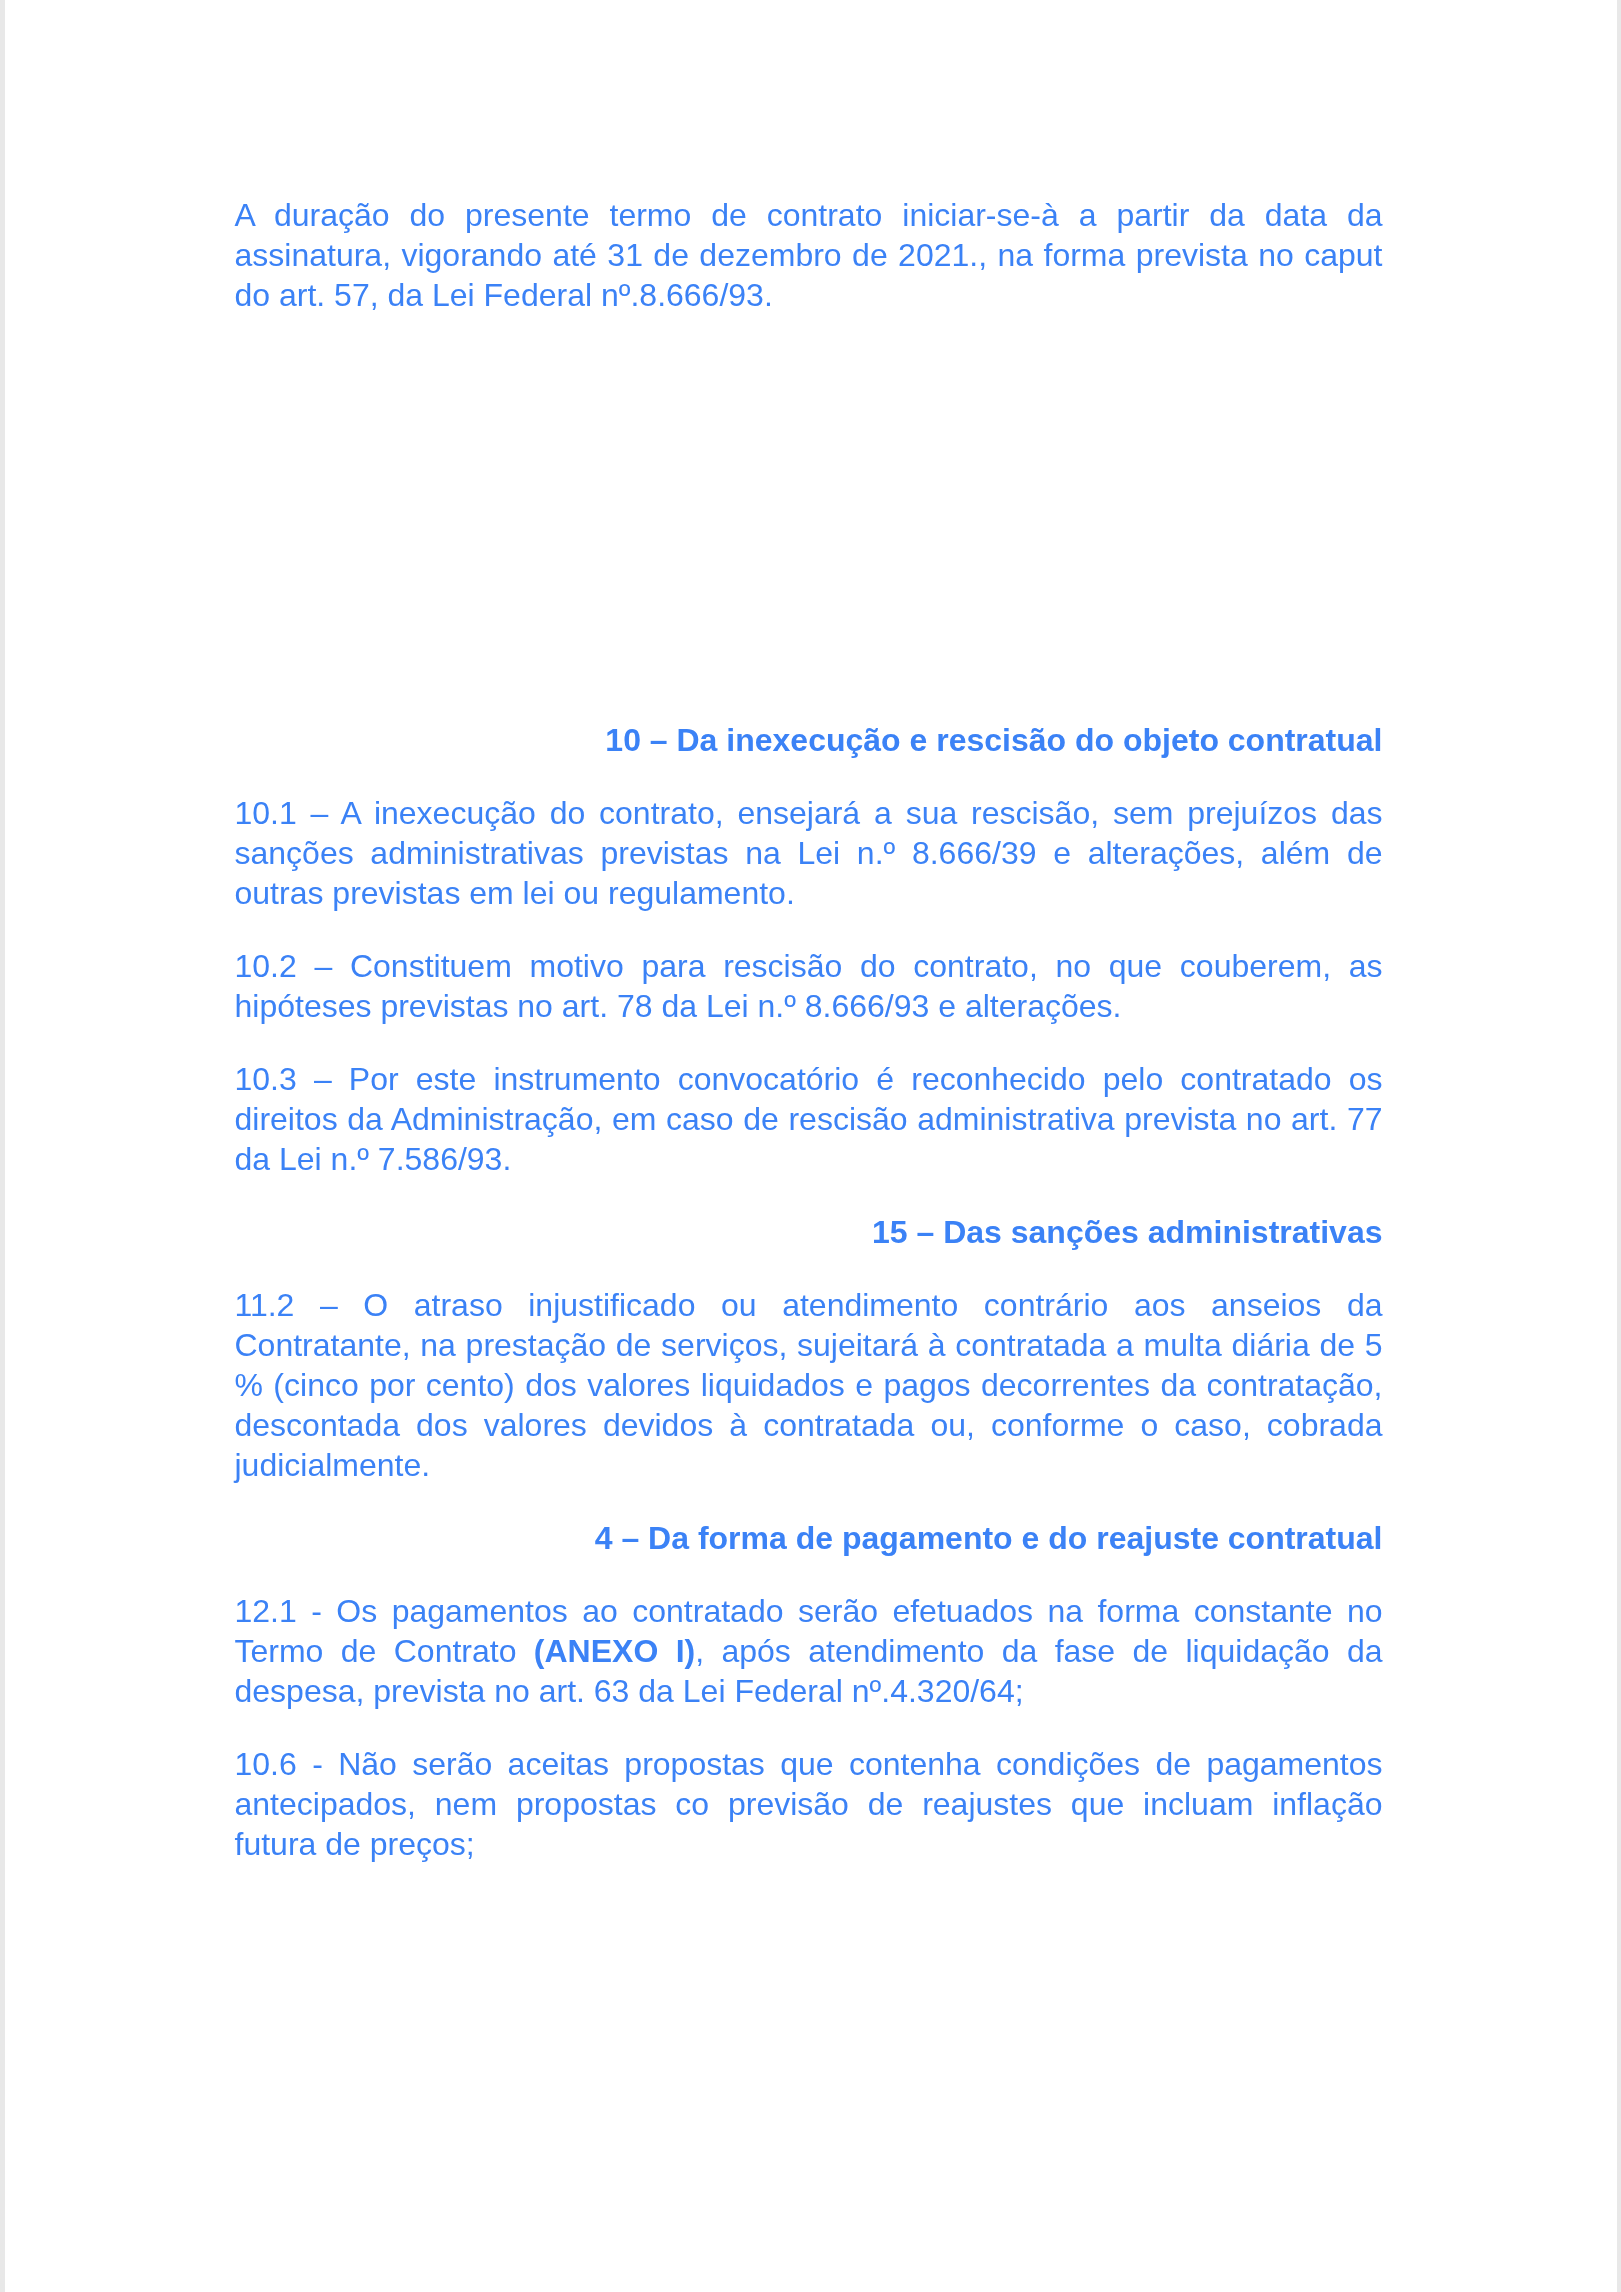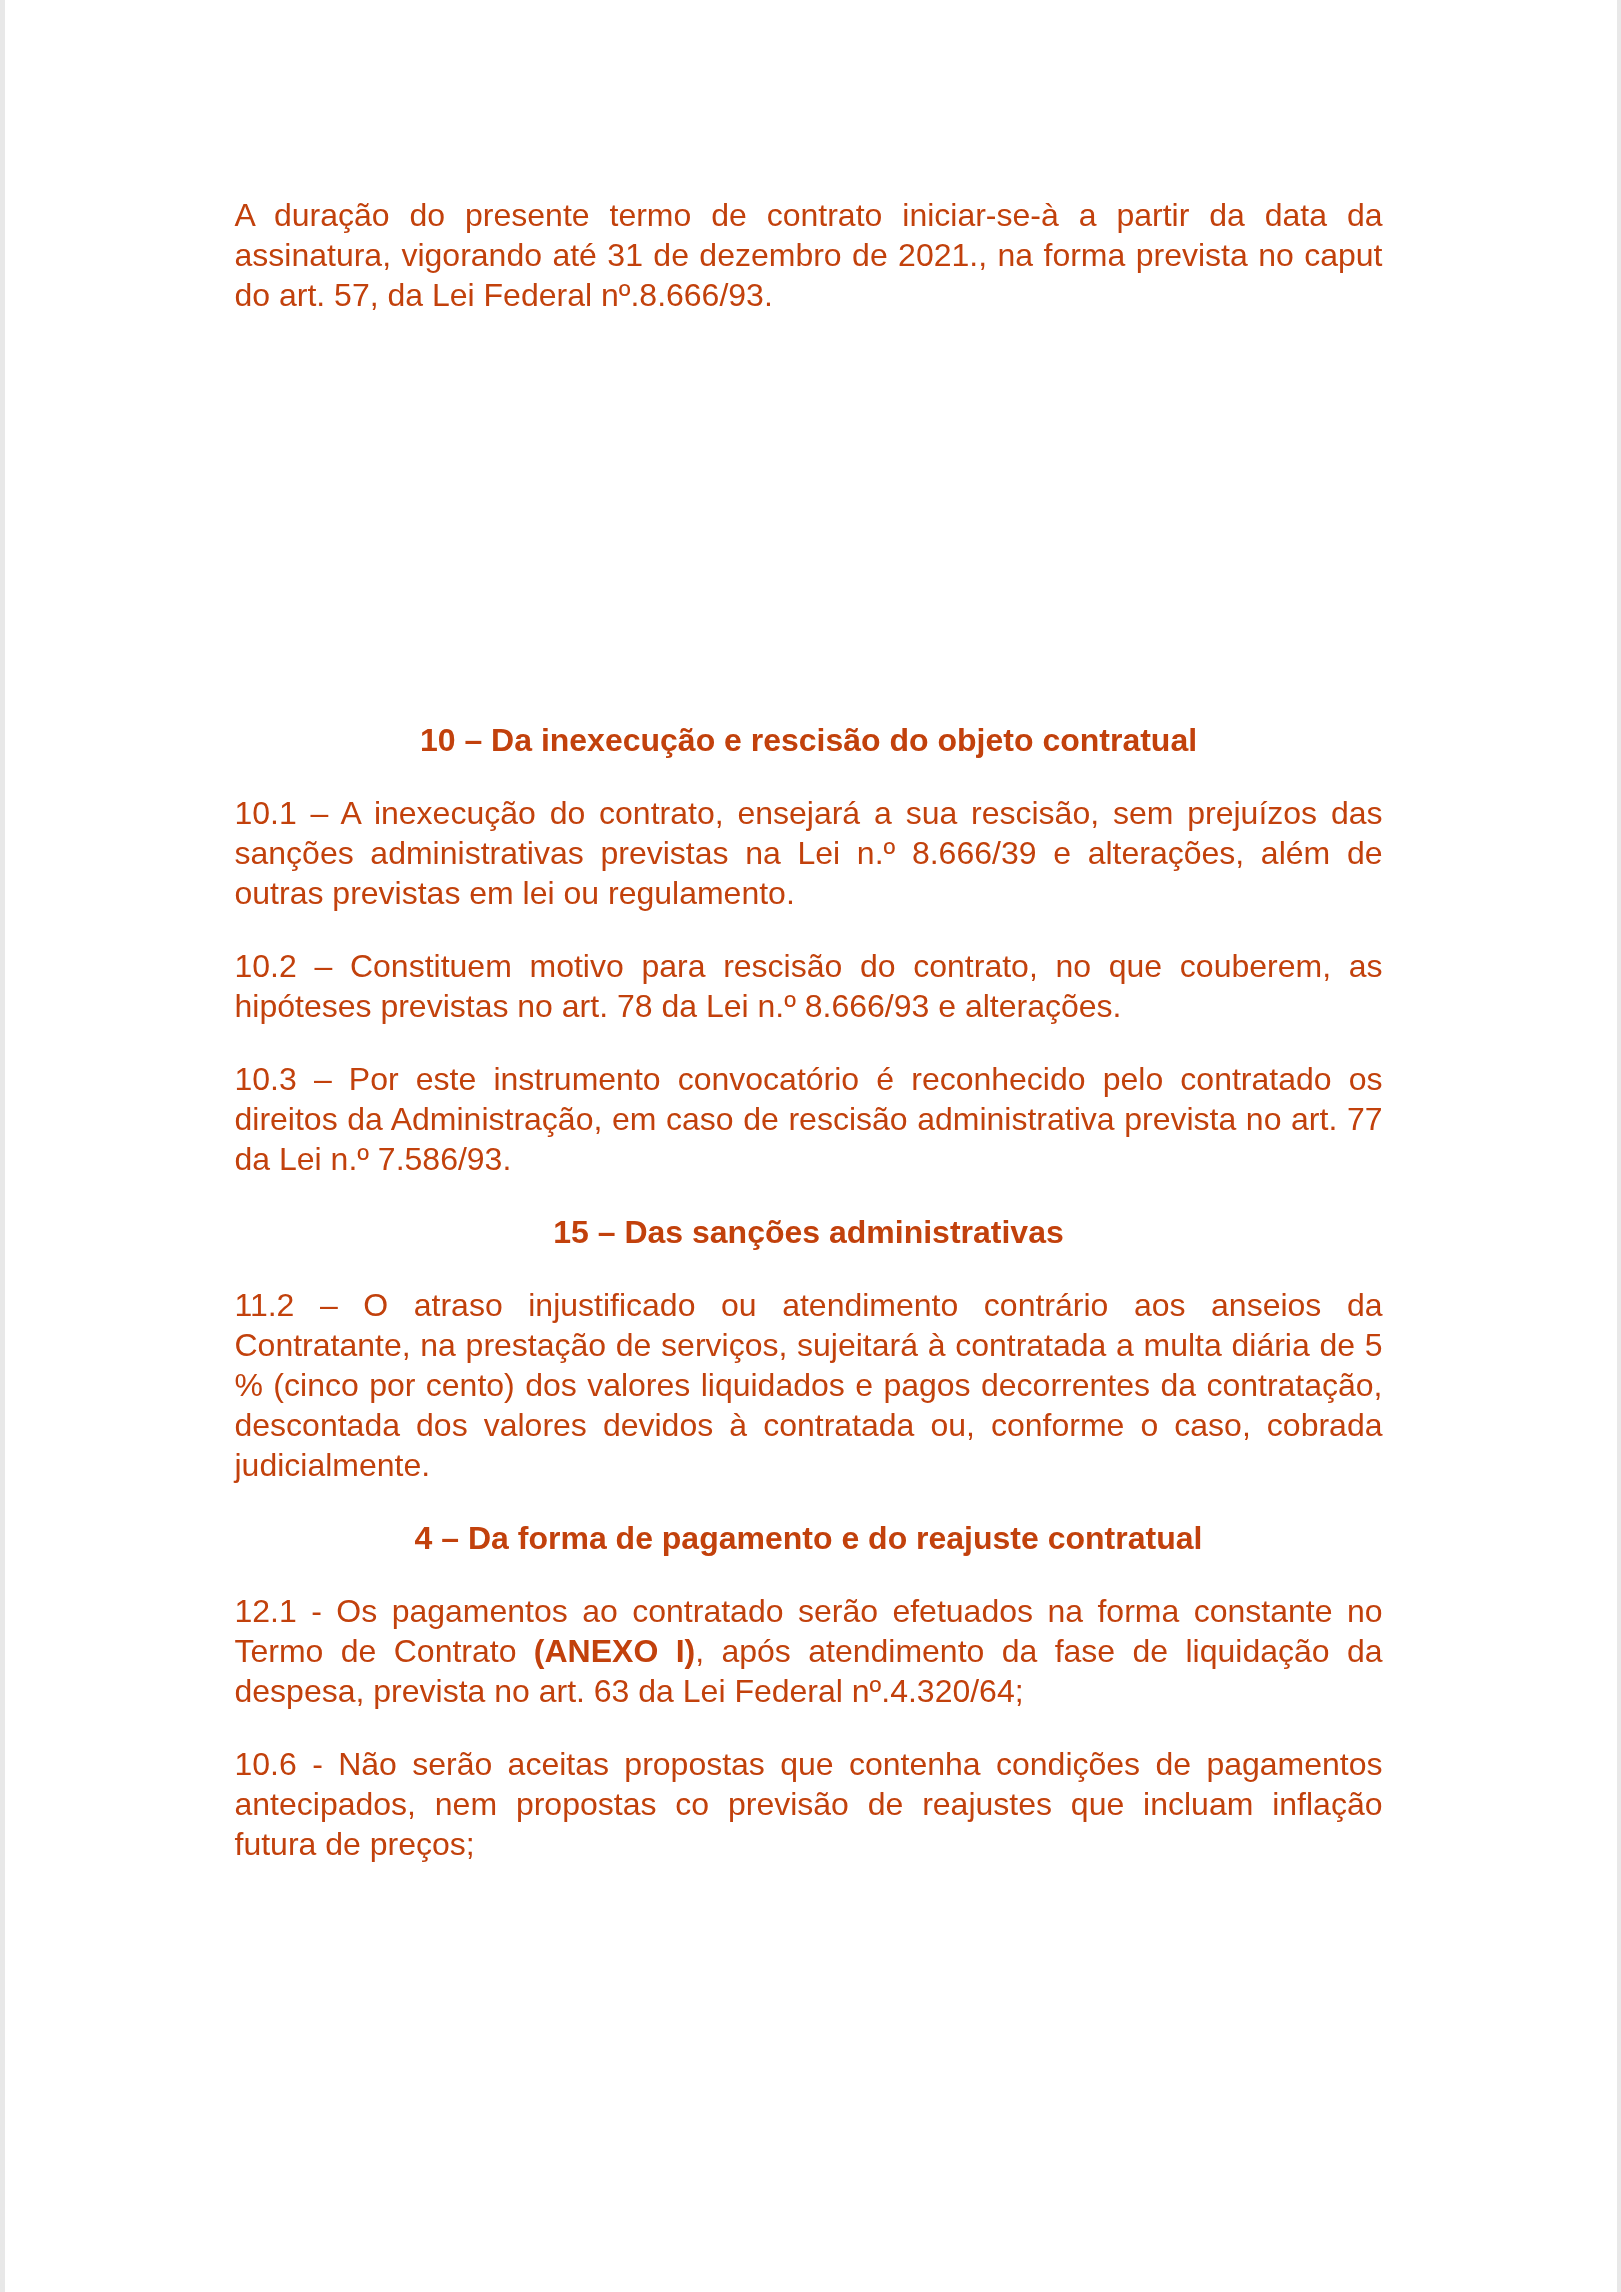--- a/index.html
+++ b/index.html
@@ -6,38 +6,38 @@
     margin: 0;
     padding: 0;
     background: #e8e8e8;
   }
   .page {
     position: relative;
     width: 1612px;
     height: 2293px;
     margin: 0 auto;
     background: #ffffff;
-    color: #c2410c;
+    color: #3b82f6;
     font-family: "Liberation Sans", "DejaVu Sans", sans-serif;
     font-size: 32px;
     line-height: 40px;
     box-sizing: border-box;
     padding: 195px 234px 0 230px;
     overflow: hidden;
   }
   .doc p {
     margin: 0 0 33px 0;
     text-align: justify;
   }
   .doc h2 {
     margin: 0 0 33px 0;
     font-size: 32px;
     line-height: 40px;
     font-weight: bold;
-    text-align: center;
+    text-align: right;
   }
   .spacer {
     height: 372px;
   }
   .b { font-weight: bold; margin-top: 21px; }
 </style>
 </head>
 <body>
 
 <div class="page">

